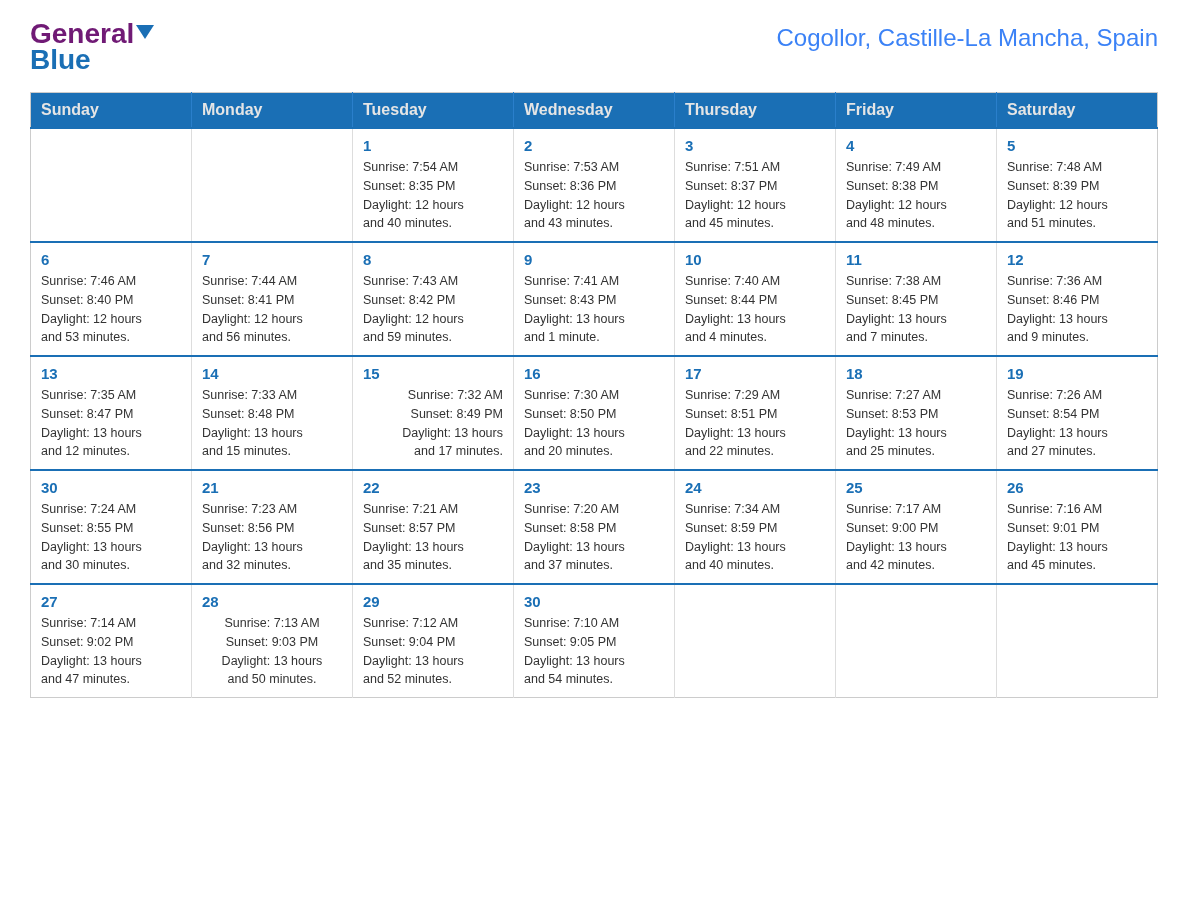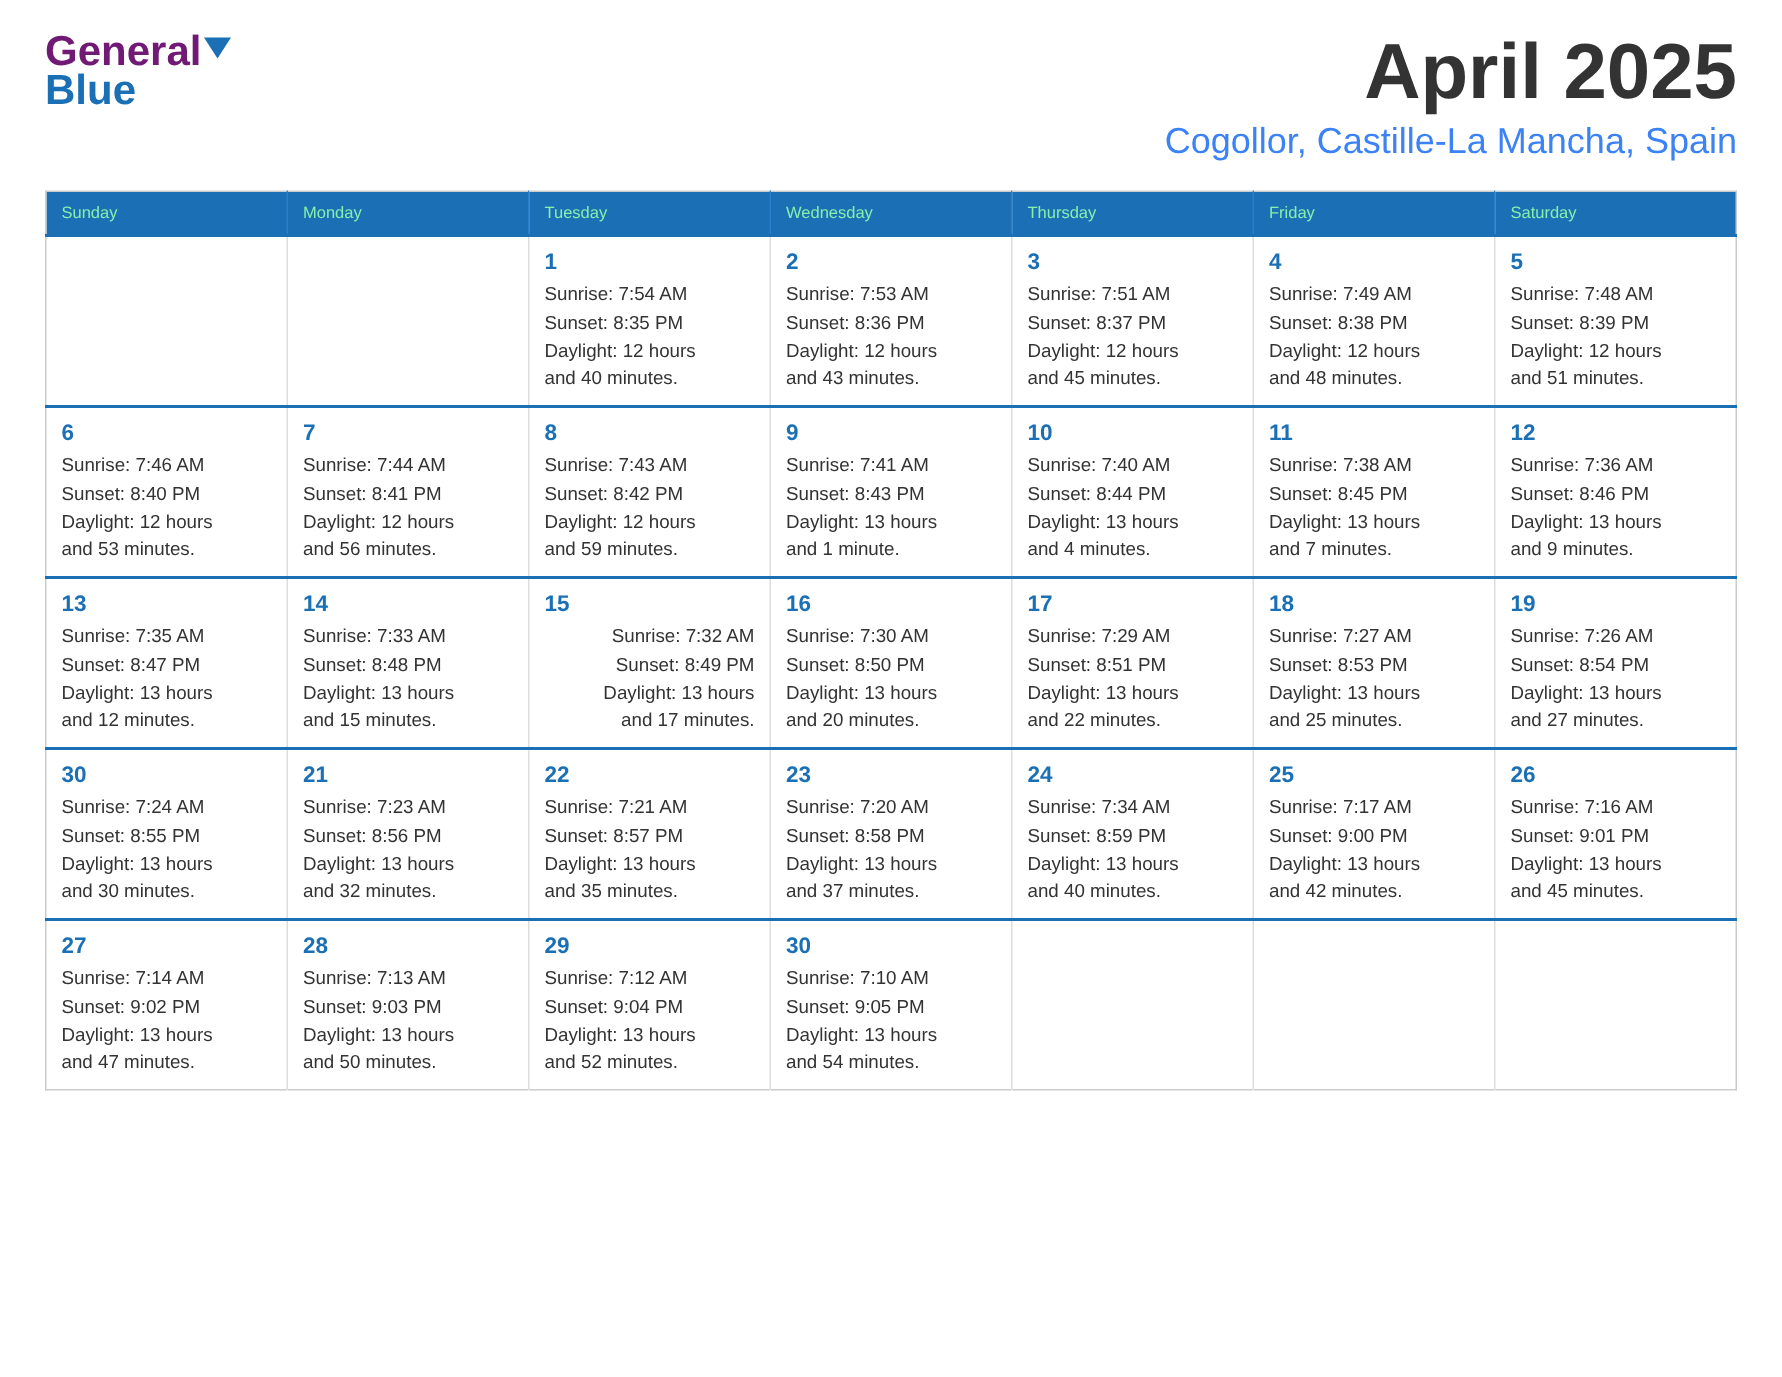--- a/index.html
+++ b/index.html
@@ -63,23 +63,23 @@
     }
     .calendar {
       width: 100%;
       border-collapse: collapse;
       border: 1px solid #ccc;
     }
     .calendar thead tr {
       background-color: #1a6fb5;
     }
     .calendar thead th {
-      color: #86efac;
-      font-size: 11px;
-      font-weight: normal;
+      color: #e5e5e5;
+      font-size: 16px;
+      font-weight: bold;
       padding: 8px 10px;
       text-align: left;
       border-right: 1px solid #2a7fcb;
     }
     .calendar thead th:last-child {
       border-right: none;
     }
     .calendar tbody tr {
       border-top: 2px solid #1a6fb5;
     }
@@ -115,21 +115,20 @@
 <body>
 
 <div class="header">
   <div class="logo">
     <div class="logo-text">
       <span>General</span><span class="logo-triangle"></span>
     </div>
     <div class="logo-bottom">Blue</div>
   </div>
   <div class="title-block">
-    <div class="month-title">April 2025</div>
     <div class="location-title">Cogollor, Castille-La Mancha, Spain</div>
   </div>
 </div>
 
 <table class="calendar">
   <thead>
     <tr>
     <th>Sunday</th>
         <th>Monday</th>
         <th>Tuesday</th>
@@ -335,21 +334,21 @@
       <tr>
         <td>
           <span class="day-number">27</span>
           <div class="day-info" style="white-space: pre-line;">Sunrise: 7:14 AM
 Sunset: 9:02 PM
 Daylight: 13 hours
 and 47 minutes.</div>
         </td>
         <td>
           <span class="day-number">28</span>
-          <div class="day-info" style="white-space: pre-line;">Sunrise: 7:13 AM
+          <div class="day-info" style="white-space: pre-line; text-align: center;">Sunrise: 7:13 AM
 Sunset: 9:03 PM
 Daylight: 13 hours
 and 50 minutes.</div>
         </td>
         <td>
           <span class="day-number">29</span>
           <div class="day-info" style="white-space: pre-line;">Sunrise: 7:12 AM
 Sunset: 9:04 PM
 Daylight: 13 hours
 and 52 minutes.</div>

